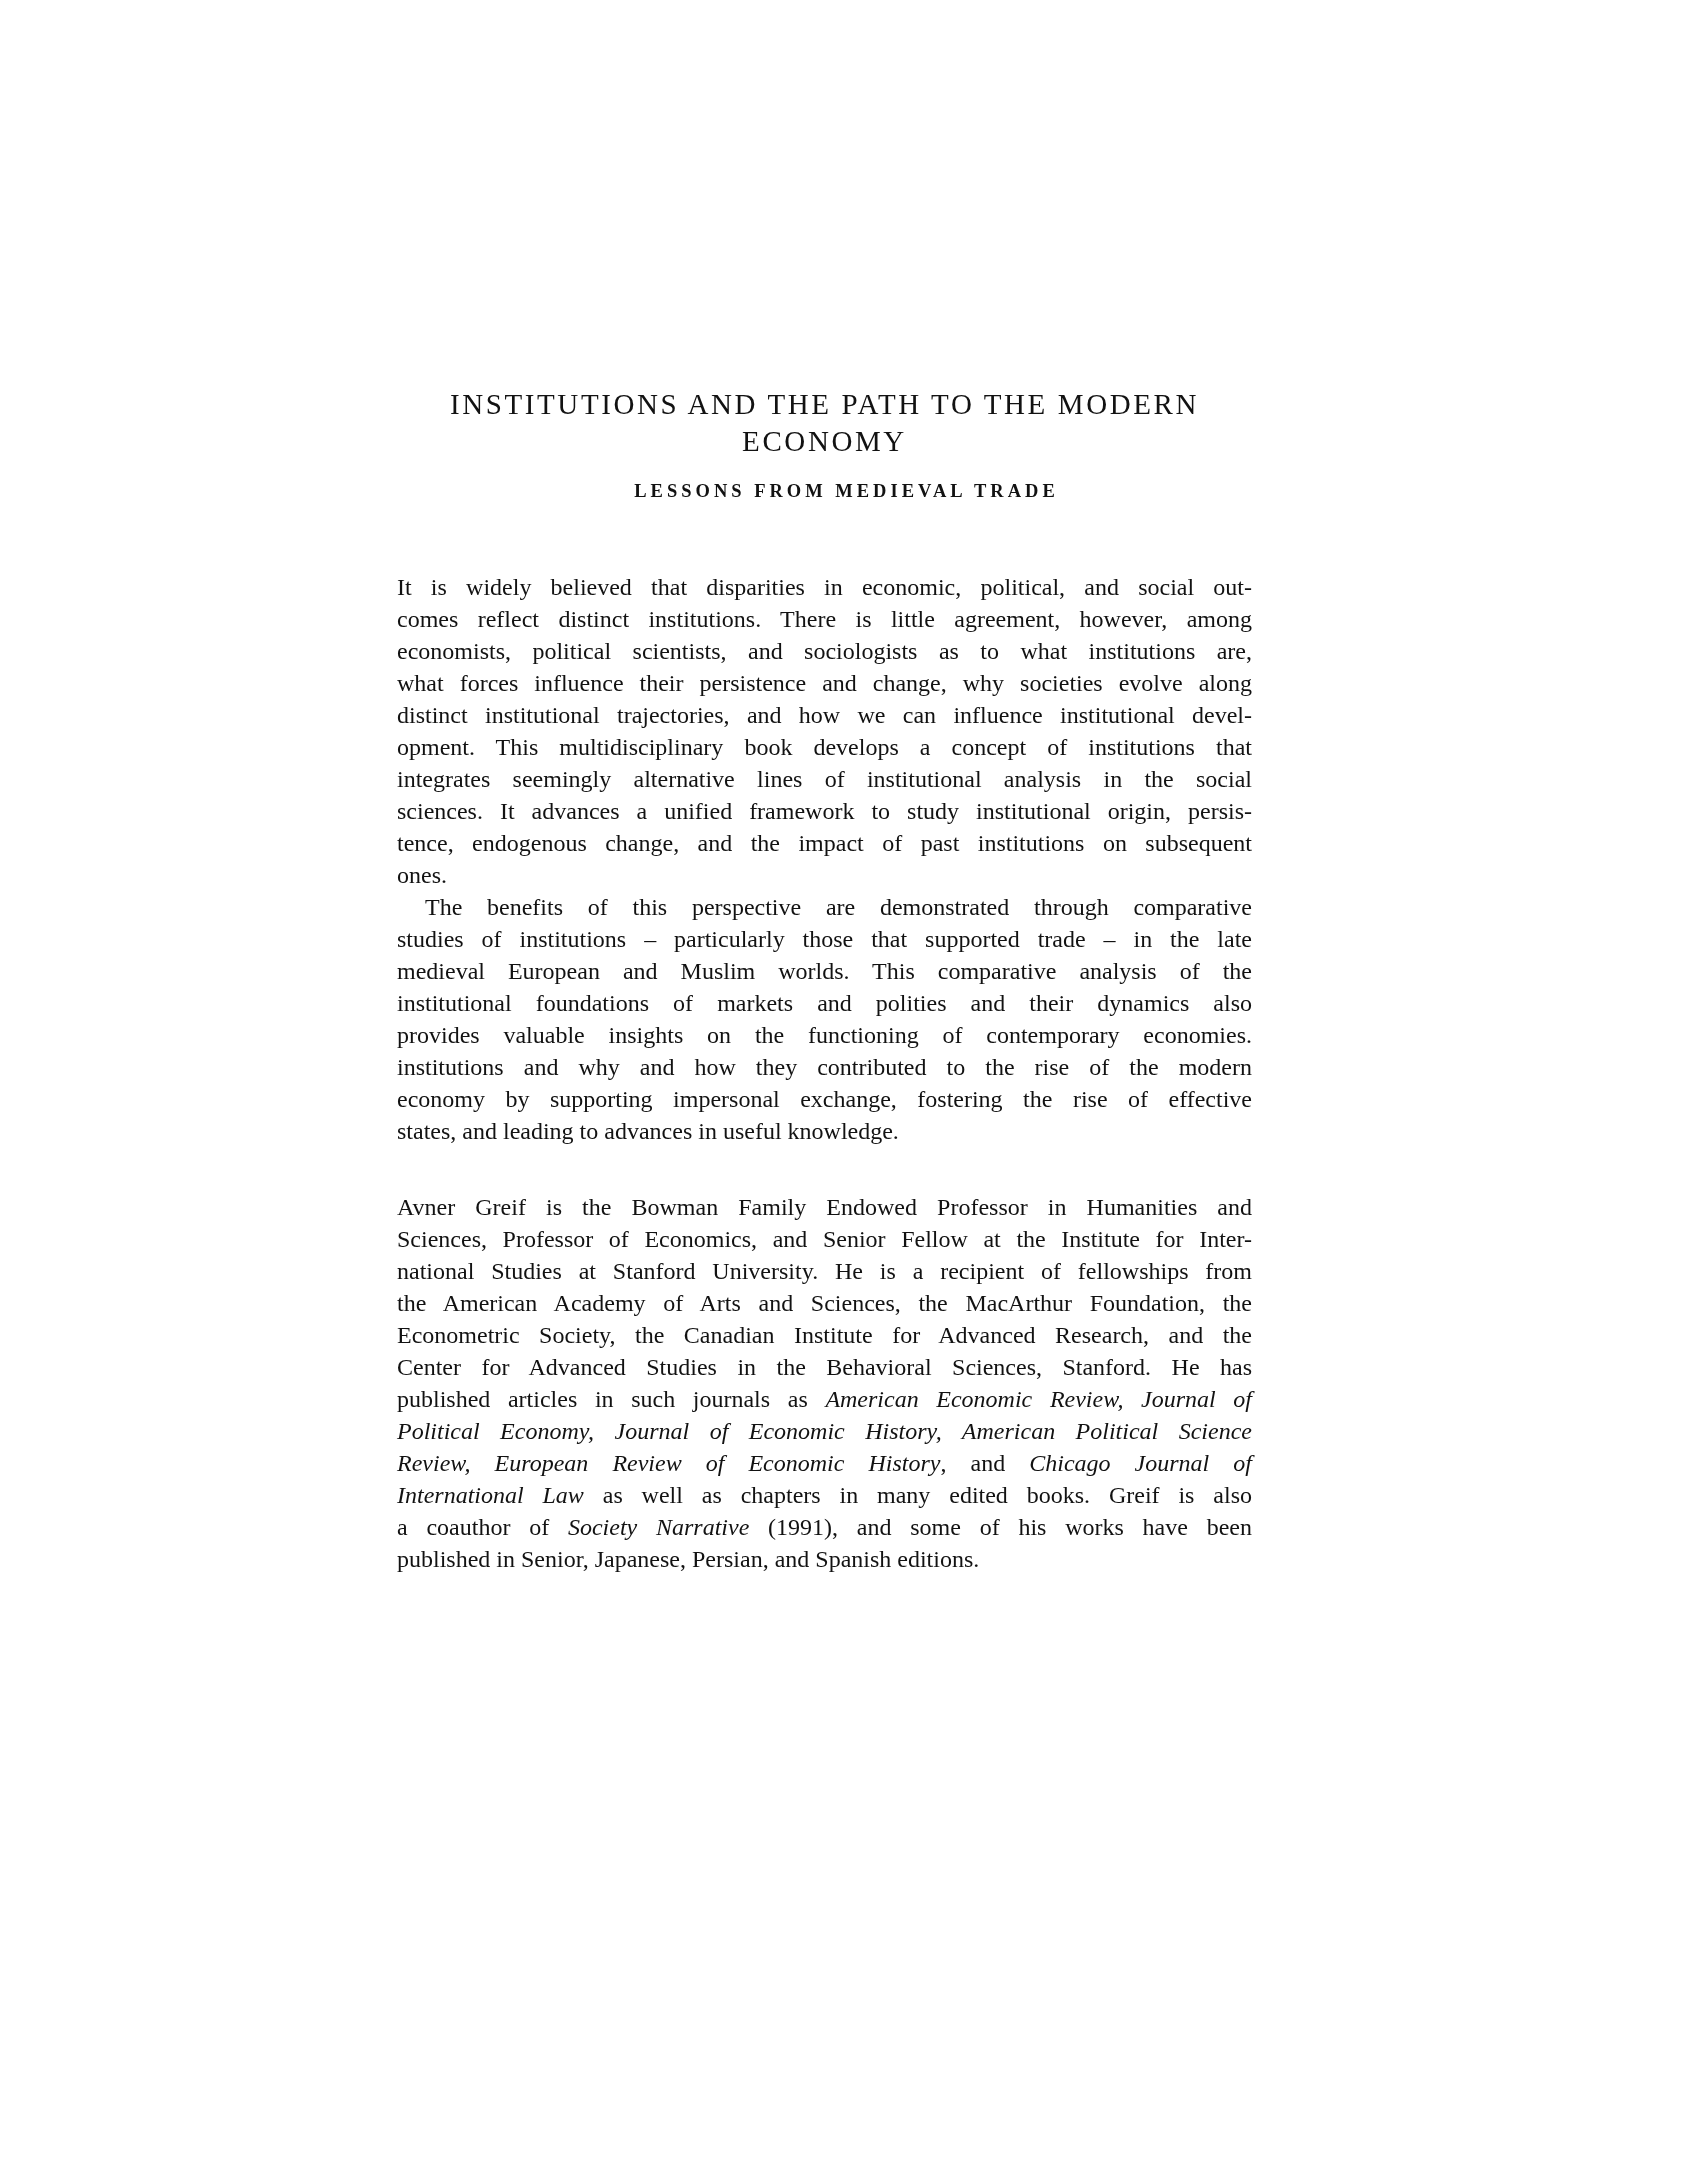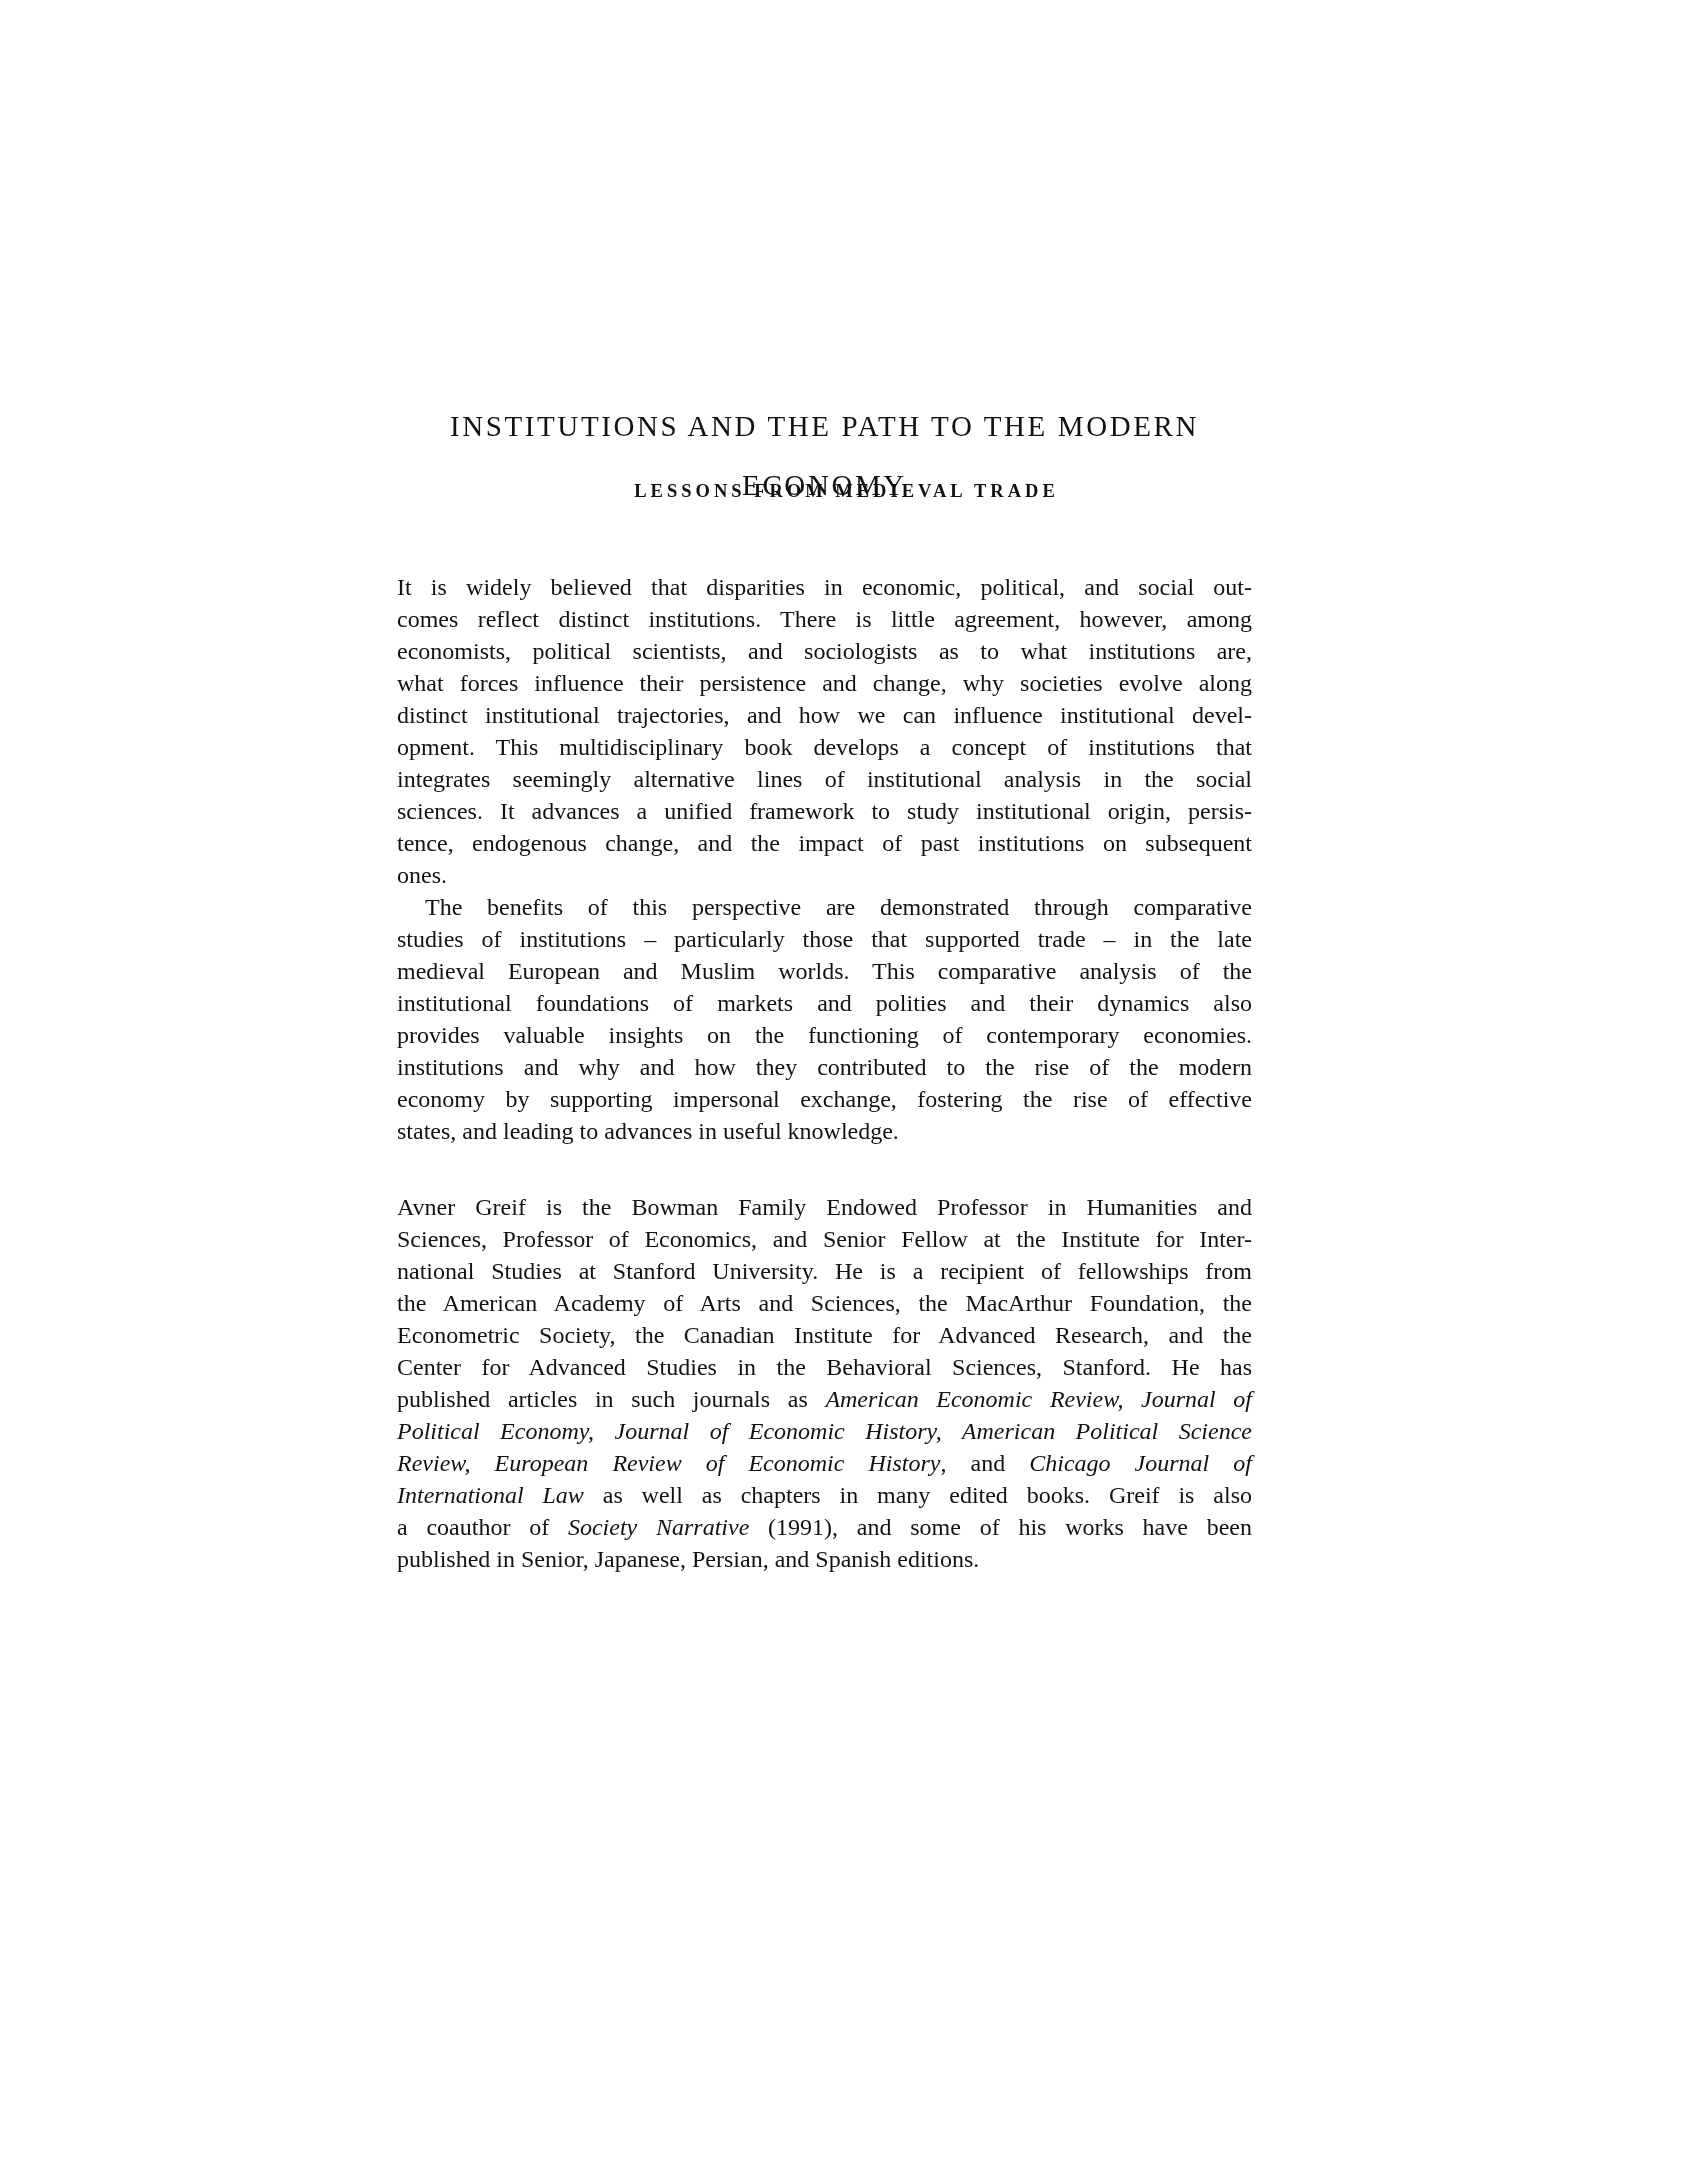--- a/index.html
+++ b/index.html
@@ -21,21 +21,20 @@
     left: 397px;
     top: 386px;
     width: 855px;
     text-align: center;
   }
   .title-line {
     font-size: 29px;
     line-height: 37px;
     letter-spacing: 2.6px;
     font-weight: 400;
-    margin-top: 22px;
   }
   .subtitle {
     position: absolute;
     left: 419px;
     top: 480px;
     width: 855px;
     text-align: center;
     font-size: 18.5px;
     line-height: 22.5px;
     letter-spacing: 4px;

